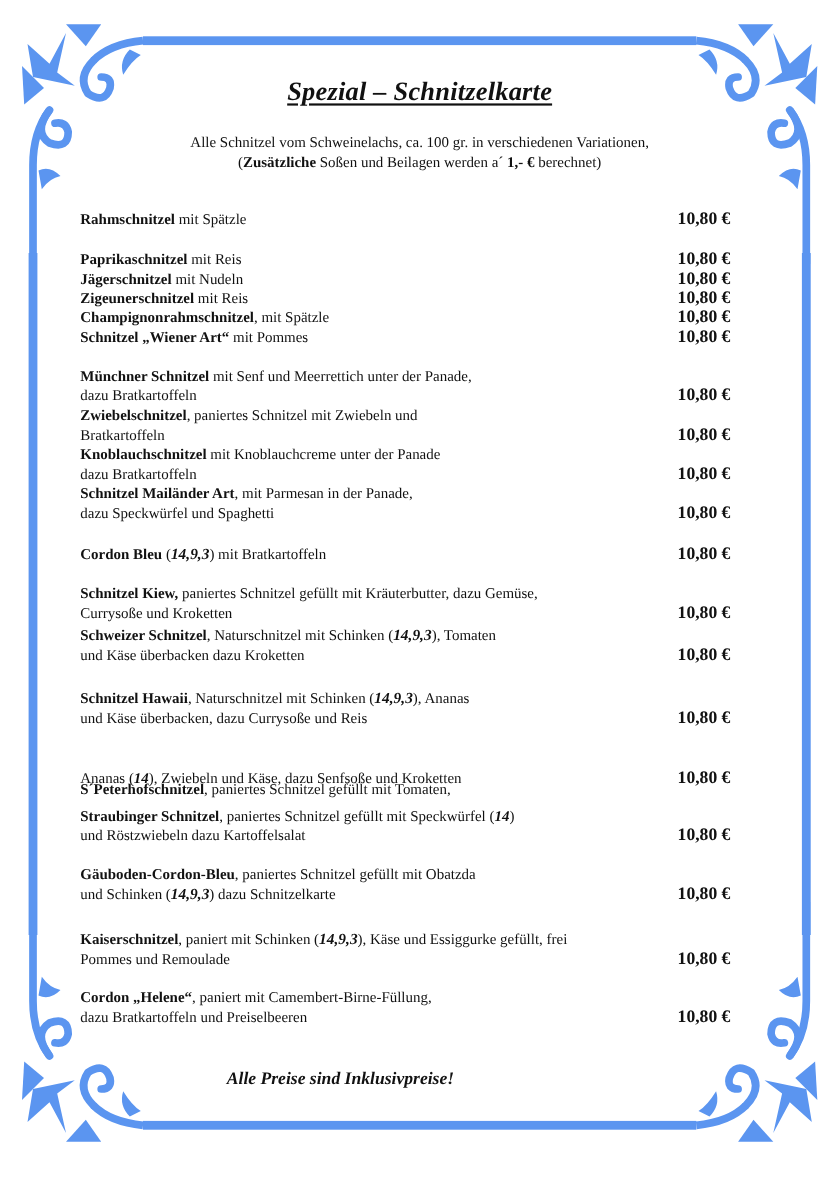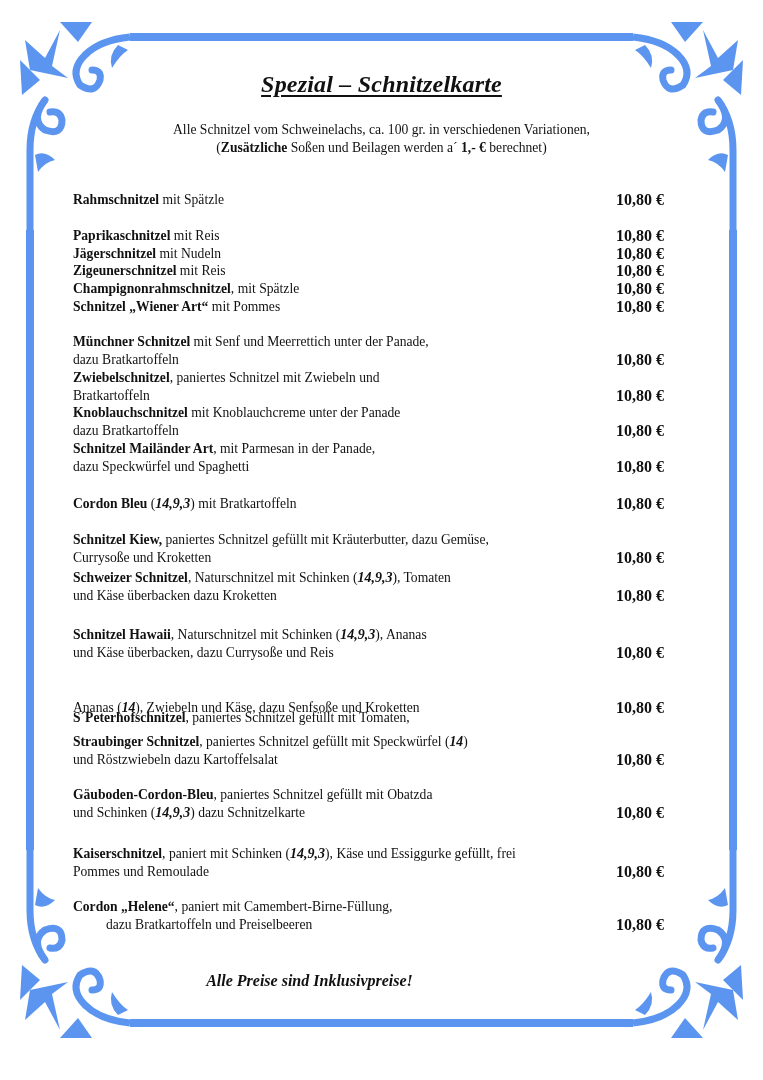--- a/index.html
+++ b/index.html
@@ -136,18 +136,18 @@
       <div class="item-line" style="top: 804px;"><span>und Schinken (</span><span class="allergen">14,9,3</span><span>) dazu Schnitzelkarte</span></div>
       <div class="price" style="top: 804px;">10,80 €</div>
     </div>
     <div>
       <div class="item-line" style="top: 845px;"><b>Kaiserschnitzel</b><span>, paniert mit Schinken (</span><span class="allergen">14,9,3</span><span>), Käse und Essiggurke gefüllt, frei</span></div>
       <div class="item-line" style="top: 863px;"><span>Pommes und Remoulade</span></div>
       <div class="price" style="top: 863px;">10,80 €</div>
     </div>
     <div>
       <div class="item-line" style="top: 898px;"><b>Cordon „Helene“</b><span>, paniert mit Camembert-Birne-Füllung,</span></div>
-      <div class="item-line" style="top: 916px; margin-left: 33px;"><span>dazu Bratkartoffeln und Preiselbeeren</span></div>
+      <div class="item-line" style="top: 916px;"><span>dazu Bratkartoffeln und Preiselbeeren</span></div>
       <div class="price" style="top: 916px;">10,80 €</div>
     </div>
   </div>
 
 <div class="footer">Alle Preise sind Inklusivpreise!</div>
 
 </body></html>

